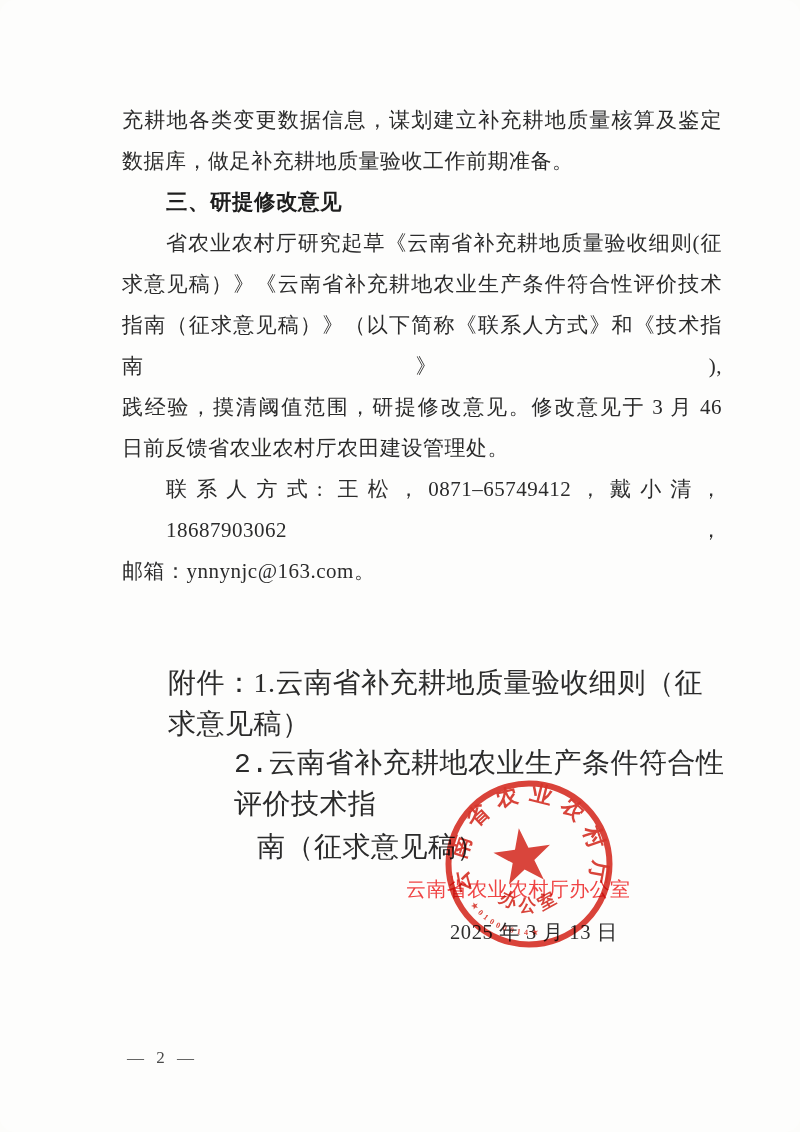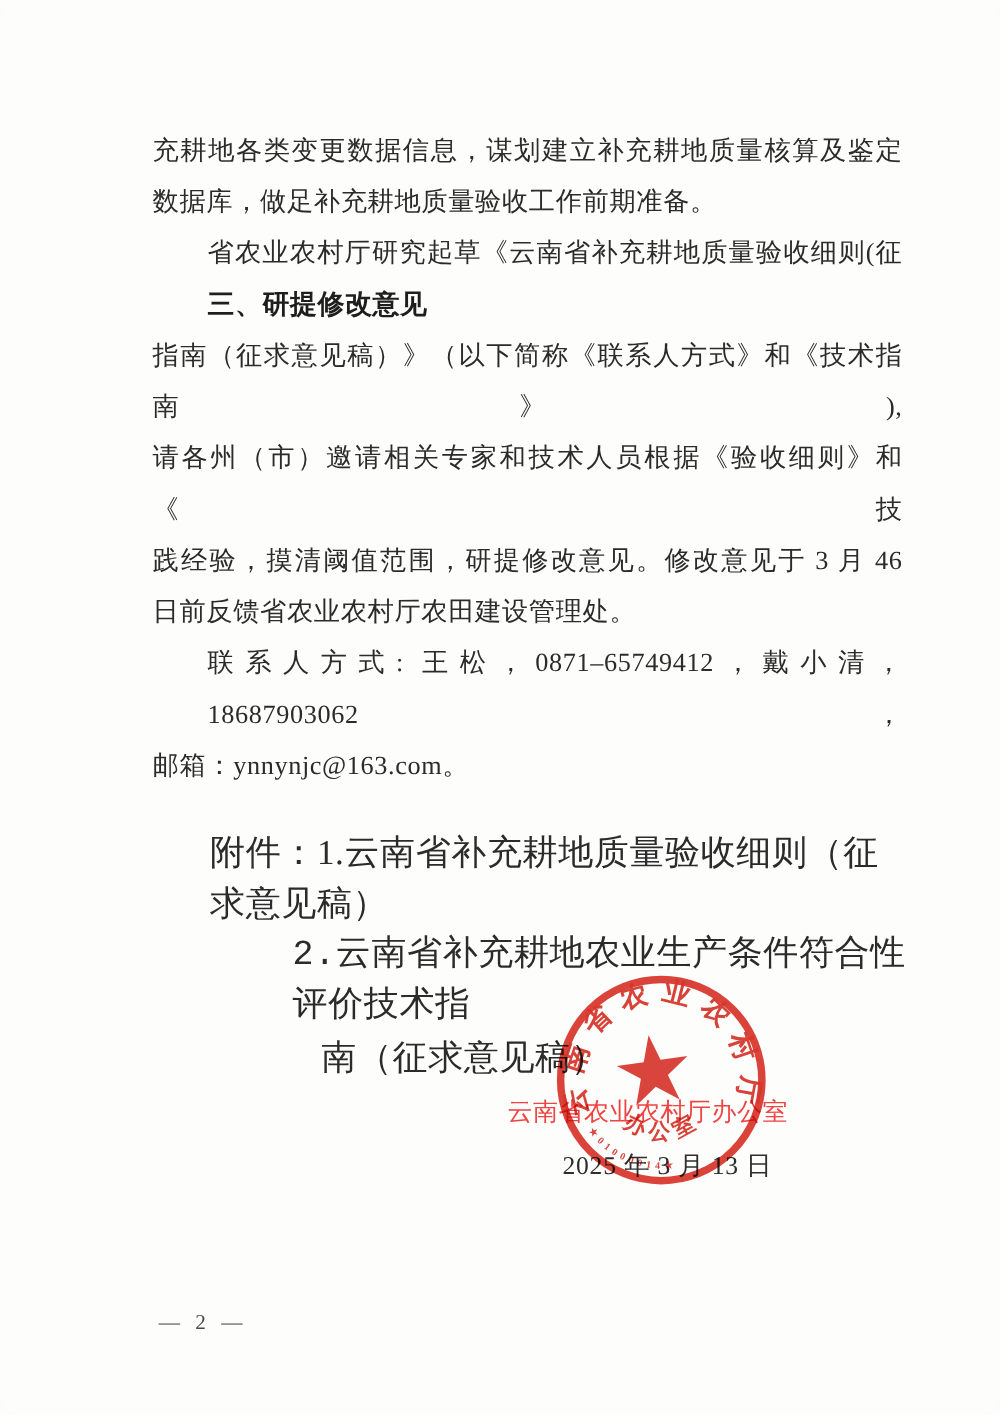--- a/index.html
+++ b/index.html
@@ -70,24 +70,24 @@
   }
 </style>
 </head>
 <body>
 
 <div class="paper">
 
   <div class="doc">
     <div class="line j">充耕地各类变更数据信息，谋划建立补充耕地质量核算及鉴定</div>
     <div class="line end">数据库，做足补充耕地质量验收工作前期准备。</div>
+    <div class="line heading">三、研提修改意见</div>
     <div class="line j ind">省农业农村厅研究起草《云南省补充耕地质量验收细则(征</div>
-    <div class="line heading">三、研提修改意见</div>
+    <div class="line j">求意见稿）》《云南省补充耕地农业生产条件符合性评价技术</div>
     <div class="line j">指南（征求意见稿）》（以下简称《联系人方式》和《技术指南》),</div>
-    <div class="line j">请各州（市）邀请相关专家和技术人员根据《验收细则》和《技</div>
     <div class="line j">践经验，摸清阈值范围，研提修改意见。修改意见于 3 月 46</div>
     <div class="line end">日前反馈省农业农村厅农田建设管理处。</div>
     <div class="line j ind">联系人方式: 王松，0871–65749412，戴小清，18687903062，</div>
     <div class="line end">邮箱：ynnynjc@163.com。</div>
   </div>
 
   <div class="attach">
     <div class="line"><span>附件：</span><span>1.云南省补充耕地质量验收细则（征求意见稿）</span></div>
     <div class="line a2">2.云南省补充耕地农业生产条件符合性评价技术指</div>
     <div class="line a3">南（征求意见稿）</div>

